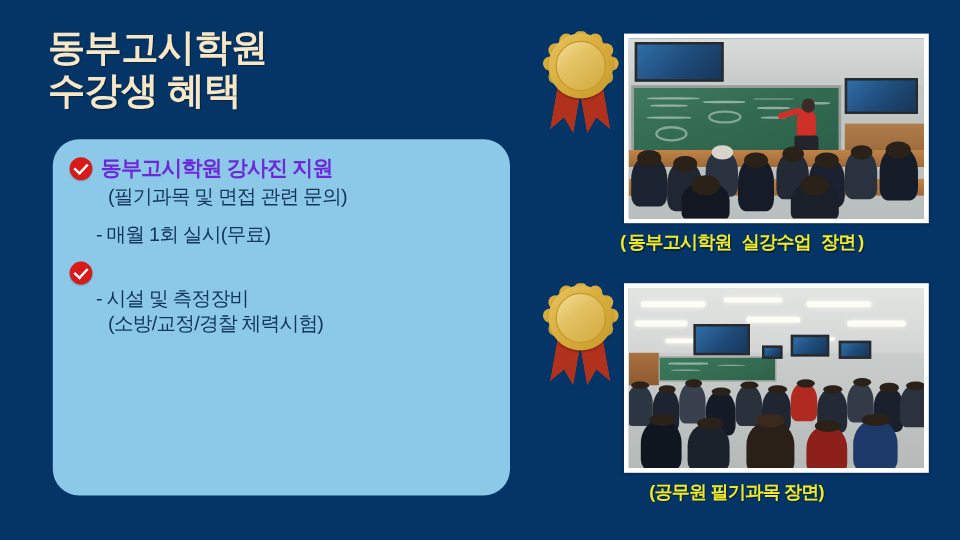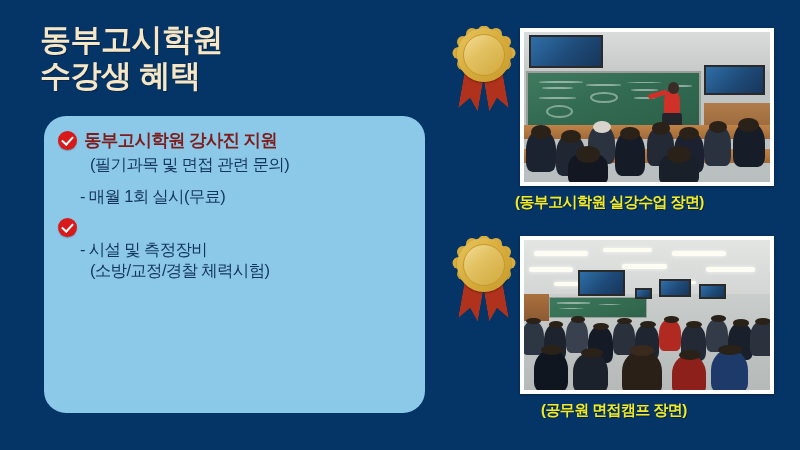--- a/index.html
+++ b/index.html
@@ -74,21 +74,21 @@
     position: absolute;
     left: 6px;
     top: 3.5px;
     width: 5px;
     height: 9px;
     border: solid #FFFFFF;
     border-width: 0 2.4px 2.4px 0;
     transform: rotate(43deg);
   }
   .benefit-title {
-    color: #7f1d1d;
+    color: #6d28d9;
     font-size: 17.5px;
     font-weight: bold;
     letter-spacing: -0.7px;
     white-space: nowrap;
   }
   .benefit-sub {
     color: #123559;
     font-size: 16.5px;
     letter-spacing: -0.7px;
     padding-left: 22px;
@@ -278,21 +278,21 @@
   
   .photo-caption {
     position: absolute;
     color: #F2EB24;
     font-size: 15px;
     font-weight: bold;
     letter-spacing: -0.6px;
     white-space: nowrap;
     text-shadow: 1px 1px 0 rgba(0,0,0,0.35);
   }
-  #caption-top { left: 515px; top: 193px; }
+  #caption-top { left: 515px; top: 193px; font-family: Liberation Mono, monospace; }
   #caption-bottom { left: 541px; top: 401px; }
 </style>
 </head>
 <body>
 
 <div id="slide">
 
   <div id="title-block">
     <span class="title-line">동부고시학원</span>
     <span class="title-line">수강생 혜택</span>
@@ -480,15 +480,15 @@
         <div class="s-head" style="left:23%;top:50%;width:9%;height:12%;"></div>
         <div class="student" style="left:40%;top:54%;width:16%;height:52%;background:#2a2018;"></div>
         <div class="s-head" style="left:43%;top:47%;width:10%;height:13%;background:#3a2a1d;"></div>
         <div class="student" style="left:60%;top:58%;width:14%;height:48%;background:#8d201b;"></div>
         <div class="s-head" style="left:63%;top:52%;width:9%;height:12%;"></div>
         <div class="student" style="left:76%;top:52%;width:15%;height:52%;background:#1d3a6b;"></div>
         <div class="s-head" style="left:79%;top:46%;width:9.5%;height:12.5%;"></div>
       </div>
     </div>
   </div>
-  <div class="photo-caption" id="caption-bottom">(공무원 면접캠프 장면)</div>
+  <div class="photo-caption" id="caption-bottom">(공무원 필기과목 장면)</div>
 
 </div>
 
 </body></html>

